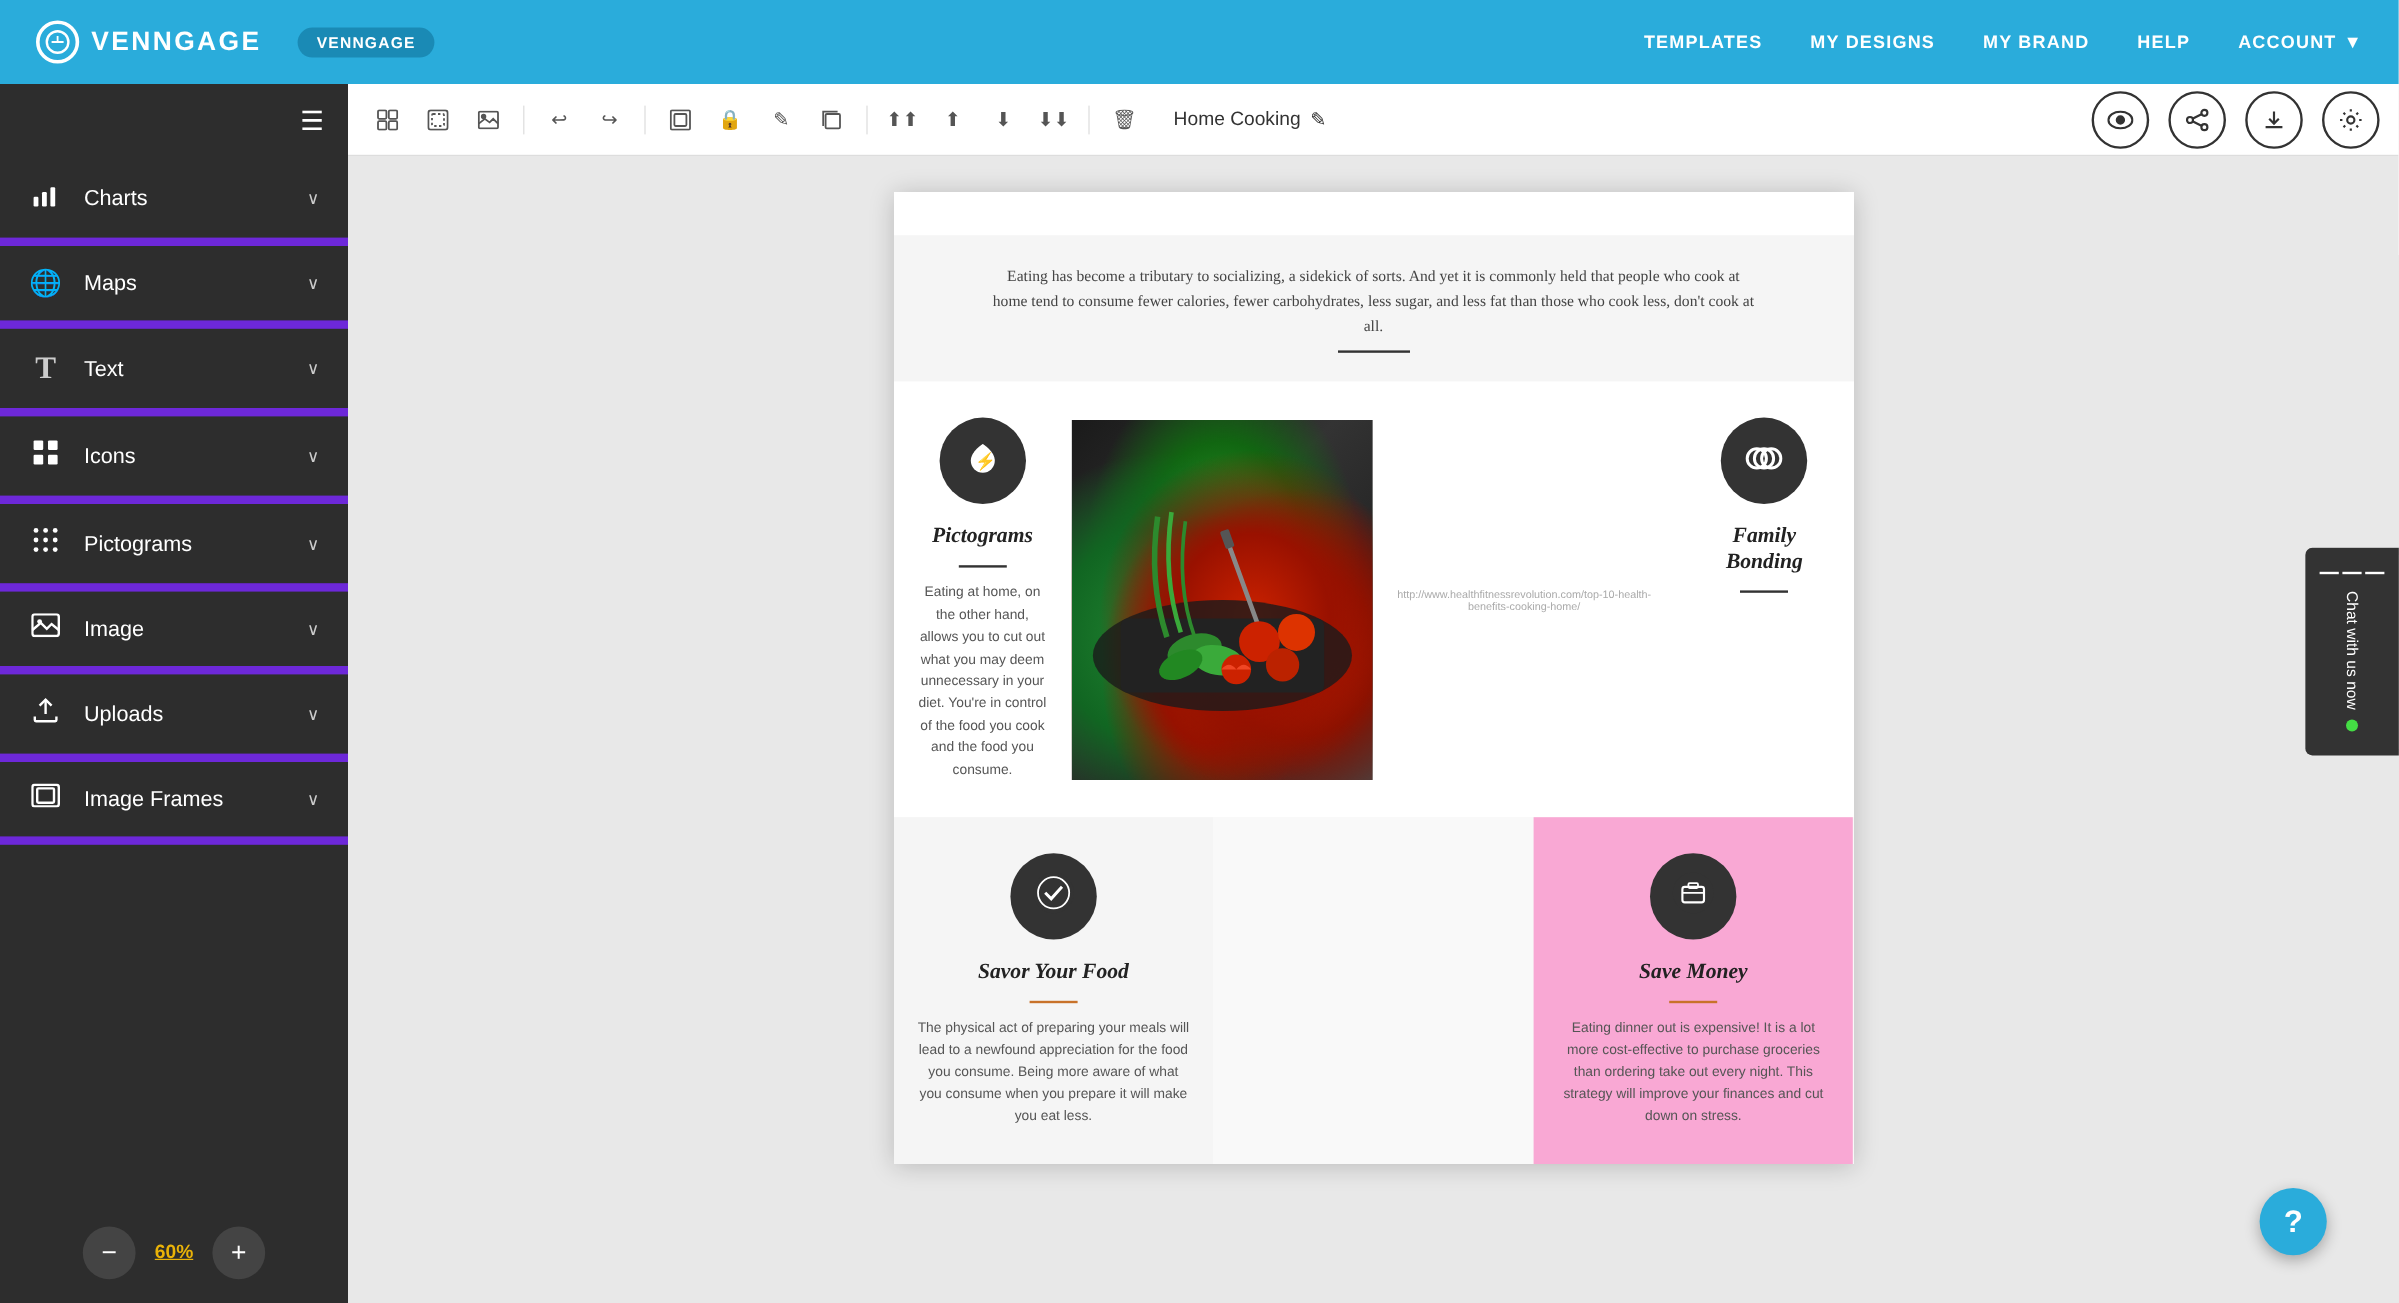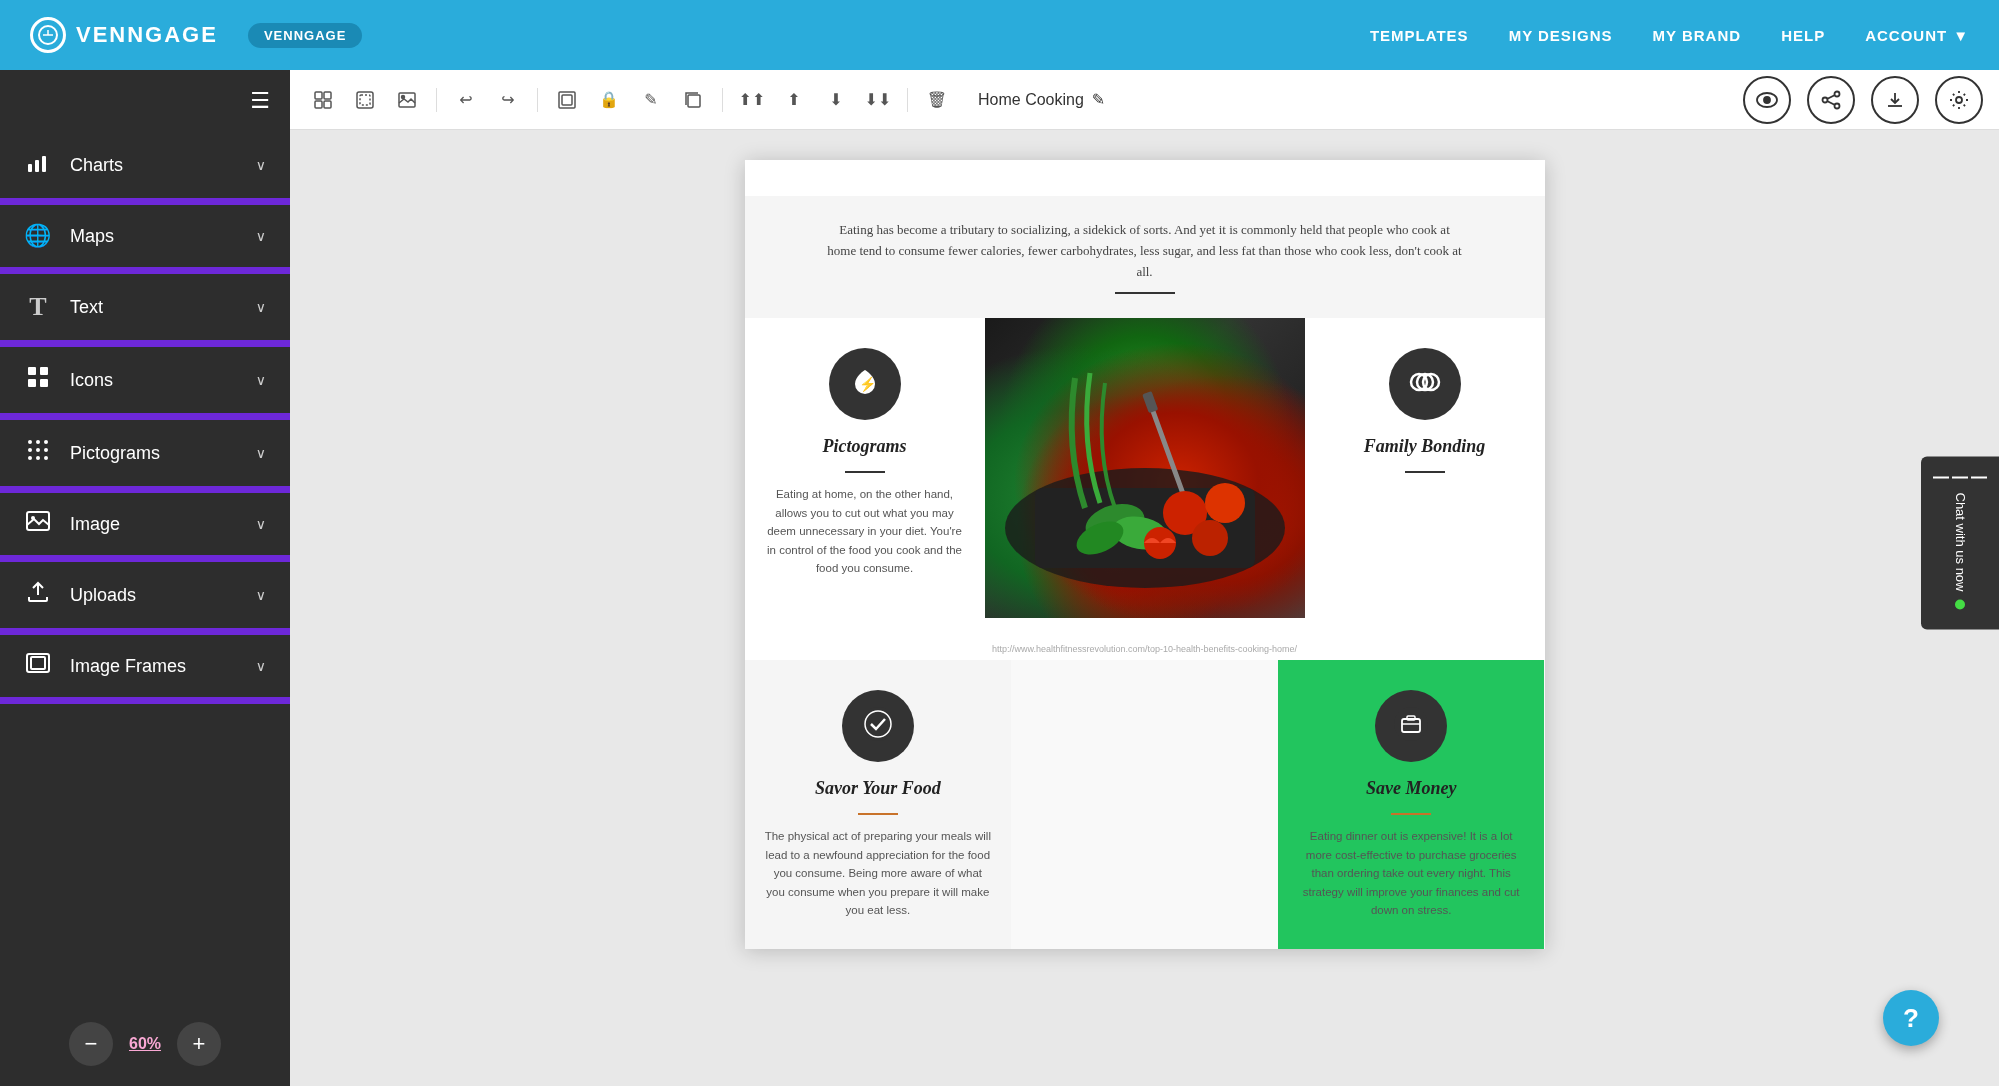--- a/index.html
+++ b/index.html
@@ -111,21 +111,21 @@
     .zoom-btn {
       width: 44px; height: 44px;
       border-radius: 50%;
       background: #444;
       border: none;
       color: white;
       font-size: 22px;
       cursor: pointer;
       display: flex; align-items: center; justify-content: center;
     }
-    .zoom-label { color: #f9a8d4; font-size: 16px; font-weight: bold; text-decoration: underline; }
+    .zoom-label { color: #eab308; font-size: 16px; font-weight: bold; text-decoration: underline; }
 
     
     .editor-area {
       flex: 1;
       display: flex;
       flex-direction: column;
       background: #f0f0f0;
       overflow: hidden;
     }
     .toolbar {
@@ -275,24 +275,23 @@
       margin: 6px auto 12px;
     }
     .section-text {
       font-size: 11.5px;
       color: #555;
       line-height: 1.6;
       font-family: Arial, sans-serif;
     }
     .section-col-center {
       display: flex;
-      flex-direction: column;
+      flex-direction: row;
       align-items: center;
       justify-content: center;
-      gap: 20px;
     }
     .food-image-placeholder {
       width: 320px;
       height: 300px;
       background: linear-gradient(135deg, #2a2a2a 0%, #444 30%, #1a1a1a 60%, #555 100%);
       position: relative;
       overflow: hidden;
       display: flex;
       align-items: center;
       justify-content: center;
@@ -694,21 +693,21 @@
                   </span>
                 </div>
                 <div class="section-title">Savor Your Food</div>
                 <div class="section-divider" style="background:#c8722a;"></div>
                 <p class="section-text">The physical act of preparing your meals will lead to a newfound appreciation for the food you consume. Being more aware of what you consume when you prepare it will make you eat less.</p>
               </div>
 
               <div class="section-col-center" style="background:#f9f9f9; min-height:200px;">
               </div>
 
-              <div class="section-col" style="background:#22c55e;">
+              <div class="section-col" style="background:#f9a8d4;">
                 <div class="section-icon-circle">
                   <span>
                     <svg width="38" height="38" viewBox="0 0 38 38" fill="none">
                       <circle cx="19" cy="19" r="17" fill="#333"></circle>
                       <rect x="10" y="14" width="18" height="13" rx="2" fill="none" stroke="white" stroke-width="1.8"></rect>
                       <line x1="10" y1="19" x2="28" y2="19" stroke="white" stroke-width="1.5"></line>
                       <rect x="15" y="11" width="8" height="4" rx="1" fill="none" stroke="white" stroke-width="1.5"></rect>
                     </svg>
                   </span>
                 </div>

